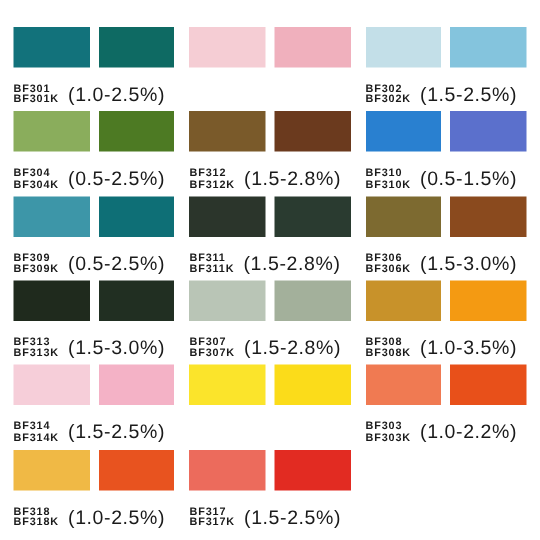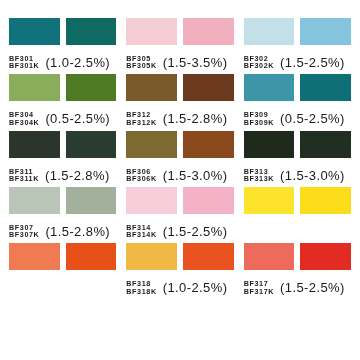--- a/index.html
+++ b/index.html
@@ -84,27 +84,20 @@
           <div class="code">BF301K</div>
         </div>
         <div class="pct">(1.0-2.5%)</div>
       </div>
     </div>
     <div class="cell">
       <div class="swatch-pair">
         <div class="swatch" style="background: rgb(245, 205, 212);"></div>
         <div class="swatch" style="background: rgb(240, 176, 189);"></div>
       </div>
-      <div class="caption">
-        <div class="codes">
-          <div class="code">BF305</div>
-          <div class="code">BF305K</div>
-        </div>
-        <div class="pct">(1.5-3.5%)</div>
-      </div>
     </div>
     <div class="cell">
       <div class="swatch-pair">
         <div class="swatch" style="background: rgb(195, 223, 232);"></div>
         <div class="swatch" style="background: rgb(132, 196, 221);"></div>
       </div>
       <div class="caption">
         <div class="codes">
           <div class="code">BF302</div>
           <div class="code">BF302K</div>
@@ -133,20 +126,33 @@
       <div class="caption">
         <div class="codes">
           <div class="code">BF312</div>
           <div class="code">BF312K</div>
         </div>
         <div class="pct">(1.5-2.8%)</div>
       </div>
     </div>
     <div class="cell">
       <div class="swatch-pair">
+        <div class="swatch" style="background: rgb(41, 128, 208);"></div>
+        <div class="swatch" style="background: rgb(91, 112, 204);"></div>
+      </div>
+      <div class="caption">
+        <div class="codes">
+          <div class="code">BF310</div>
+          <div class="code">BF310K</div>
+        </div>
+        <div class="pct">(0.5-1.5%)</div>
+      </div>
+    </div>
+    <div class="cell">
+      <div class="swatch-pair">
         <div class="swatch" style="background: rgb(61, 150, 168);"></div>
         <div class="swatch" style="background: rgb(14, 111, 118);"></div>
       </div>
       <div class="caption">
         <div class="codes">
           <div class="code">BF309</div>
           <div class="code">BF309K</div>
         </div>
         <div class="pct">(0.5-2.5%)</div>
       </div>
@@ -198,20 +204,33 @@
       <div class="caption">
         <div class="codes">
           <div class="code">BF307</div>
           <div class="code">BF307K</div>
         </div>
         <div class="pct">(1.5-2.8%)</div>
       </div>
     </div>
     <div class="cell">
       <div class="swatch-pair">
+        <div class="swatch" style="background: rgb(200, 146, 42);"></div>
+        <div class="swatch" style="background: rgb(244, 154, 18);"></div>
+      </div>
+      <div class="caption">
+        <div class="codes">
+          <div class="code">BF308</div>
+          <div class="code">BF308K</div>
+        </div>
+        <div class="pct">(1.0-3.5%)</div>
+      </div>
+    </div>
+    <div class="cell">
+      <div class="swatch-pair">
         <div class="swatch" style="background: rgb(246, 206, 217);"></div>
         <div class="swatch" style="background: rgb(244, 178, 198);"></div>
       </div>
       <div class="caption">
         <div class="codes">
           <div class="code">BF314</div>
           <div class="code">BF314K</div>
         </div>
         <div class="pct">(1.5-2.5%)</div>
       </div>
@@ -219,20 +238,27 @@
     <div class="cell">
       <div class="swatch-pair">
         <div class="swatch" style="background: rgb(251, 228, 43);"></div>
         <div class="swatch" style="background: rgb(251, 220, 26);"></div>
       </div>
     </div>
     <div class="cell">
       <div class="swatch-pair">
         <div class="swatch" style="background: rgb(240, 122, 82);"></div>
         <div class="swatch" style="background: rgb(232, 80, 26);"></div>
+      </div>
+      <div class="caption">
+        <div class="codes">
+          <div class="code">BF303</div>
+          <div class="code">BF303K</div>
+        </div>
+        <div class="pct">(1.0-2.2%)</div>
       </div>
     </div>
     <div class="cell">
       <div class="swatch-pair">
         <div class="swatch" style="background: rgb(240, 185, 69);"></div>
         <div class="swatch" style="background: rgb(232, 83, 31);"></div>
       </div>
       <div class="caption">
         <div class="codes">
           <div class="code">BF318</div>

